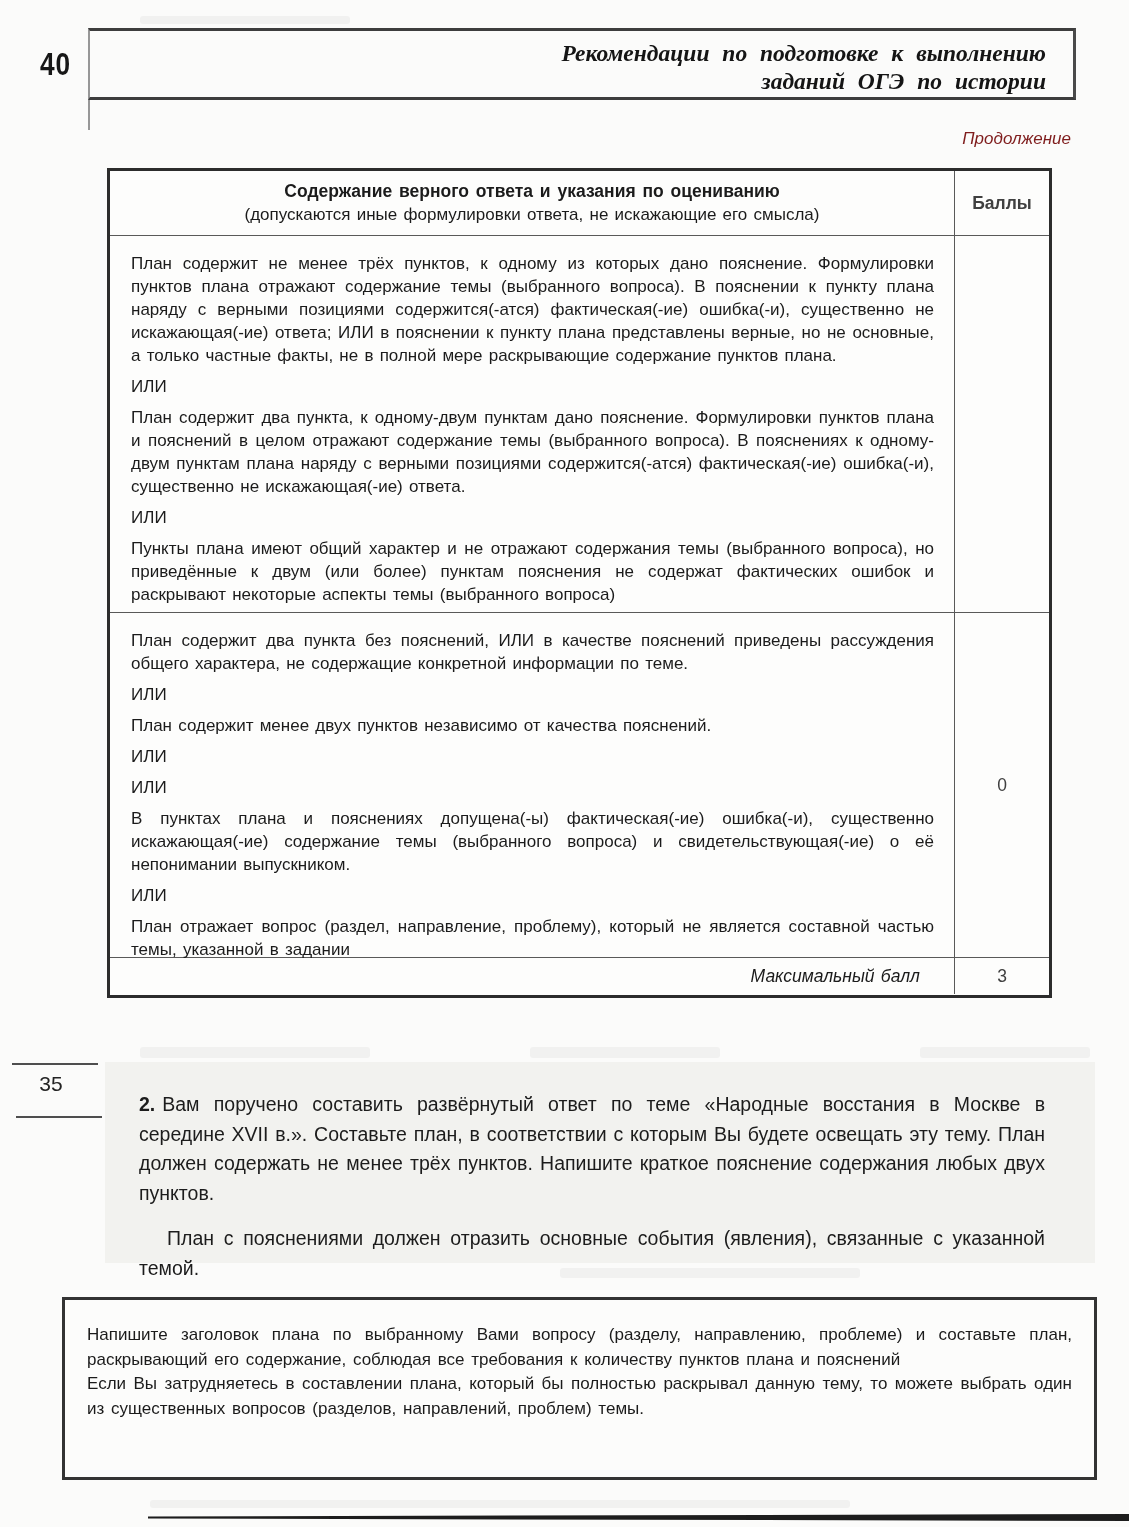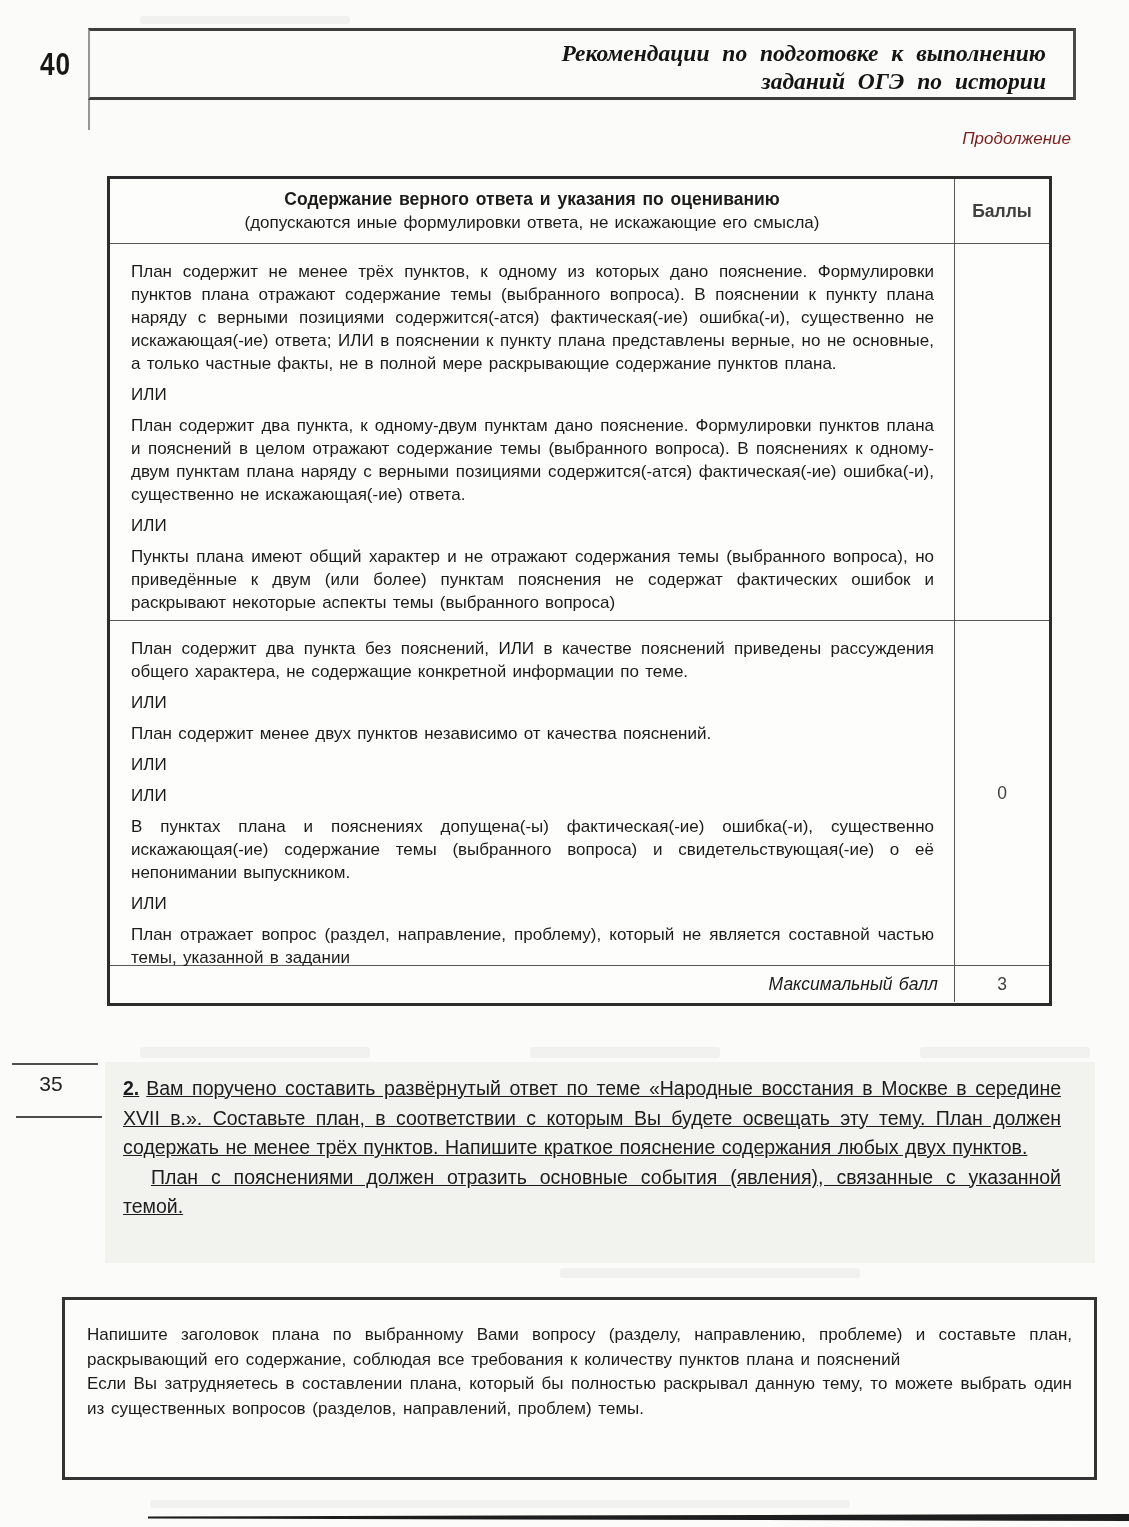--- a/index.html
+++ b/index.html
@@ -32,21 +32,21 @@
     font-family:"Liberation Serif", serif; font-style:italic; font-weight:bold;
     font-size:23.5px; line-height:28px; word-spacing:7px; color:#151515;
   }
   .continuation {
     position:absolute; left:850px; top:129px; width:221px; text-align:right;
     font-style:italic; font-size:17px; color:#7f1d1d;
   }
 
   
   .criteria-table {
-    position:absolute; left:107px; top:176px; width:945px; height:830px;
+    position:absolute; left:107px; top:168px; width:945px; height:830px;
     box-sizing:border-box; border:3px solid #2c2c2c; background:#fdfdfc;
   }
   .t-row { display:flex; box-sizing:border-box; }
   .t-header { height:65px; border-bottom:1px solid #595959; }
   .t-body1  { height:377px; border-bottom:1px solid #595959; }
   .t-body2  { height:345px; border-bottom:1px solid #595959; }
   .t-footer { height:36px; }
   .cell-main {
     width:845px; box-sizing:border-box; border-right:1px solid #595959;
     padding:8px 12px 0 13px;
@@ -59,33 +59,33 @@
   .t-header .cell-main {
     display:flex; flex-direction:column; justify-content:center;
     text-align:center; padding:2px 10px;
   }
   .th-title { font-weight:bold; font-size:17.5px; line-height:24px; word-spacing:2px; }
   .th-sub   { font-size:17px; line-height:24px; }
   .t-header .cell-points { font-weight:bold; }
   .cell-main p { margin:8px; }
   .t-footer .cell-main {
     display:flex; align-items:center; justify-content:flex-end;
-    padding:0 16px 0 12px; font-style:italic; font-size:17.5px;
+    padding:0 34px 0 12px; font-style:italic; font-size:17.5px;
   }
 
   
   .m35-line-top { position:absolute; left:12px; top:1063px; width:86px; border-top:2.5px solid #4e4e4e; }
   .m35-num { position:absolute; left:14px; top:1072px; width:74px; text-align:center; font-size:21px; color:#242424; }
   .m35-line-bot { position:absolute; left:16px; top:1116px; width:86px; border-top:2.5px solid #4e4e4e; }
   .task-bg { position:absolute; left:105px; top:1062px; width:990px; height:201px; background:#f2f2ef; }
   .task-text {
     position:absolute; left:123px; top:1074px; width:938px;
     font-size:19.5px; line-height:29.5px; text-align:justify; word-spacing:1px; color:#1c1c1c;
   }
-  .task-text p { margin:0;text-decoration:underline; }
+  .task-text p { margin:16px; }
   .task-text .p2 { text-indent:28px; }
   .task-num { font-weight:bold; margin-right:7px; }
 
   
   .note-box {
     position:absolute; left:62px; top:1297px; width:1035px; height:183px;
     box-sizing:border-box; border:3px solid #333333; background:#fcfcfb;
     padding:23px 22px 0 22px;
     font-size:17px; line-height:24.5px; text-align:justify; word-spacing:2px;
   }

